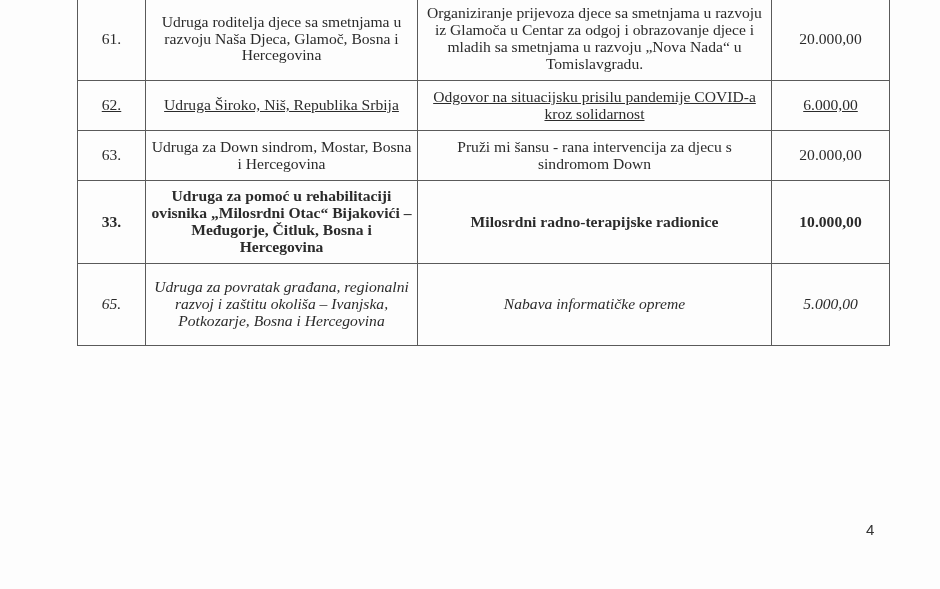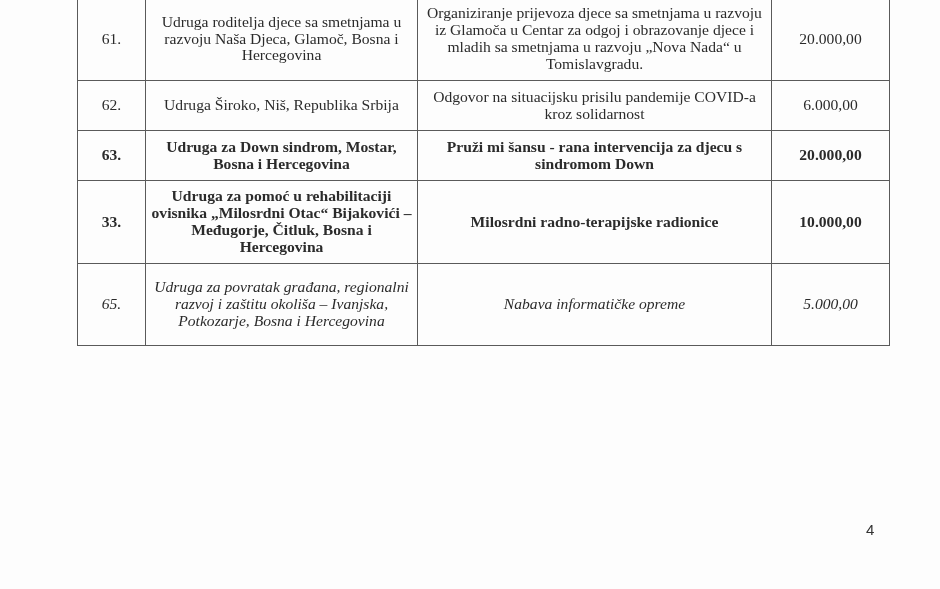--- a/index.html
+++ b/index.html
@@ -36,22 +36,22 @@
       font-size: 15.6px;
       line-height: 16.8px;
       padding: 0 4px;
       color: #2b2b2b;
     }
     col.c-num { width: 68px; }
     col.c-org { width: 272px; }
     col.c-proj { width: 354px; }
     col.c-amt { width: 118px; }
     tr.r61 td { height: 82px; }
-    tr.r62 td { height: 49px; }
-    tr.r63 td { height: 49px; font-weight: bold; }
+    tr.r62 td { height: 49px; text-decoration: underline; }
+    tr.r63 td { height: 49px; }
     tr.r64 td { height: 82px; font-weight: bold; }
     tr.r65 td { height: 81px; font-style: italic; }
     tr.r66 td { height: 56px; }
     tr.r67 td { height: 51px; }
     td.num { font-size: 16px; }
     td.amt { font-size: 16px; }
     .page-number {
       position: absolute;
       left: 866px;
       top: 521px;

